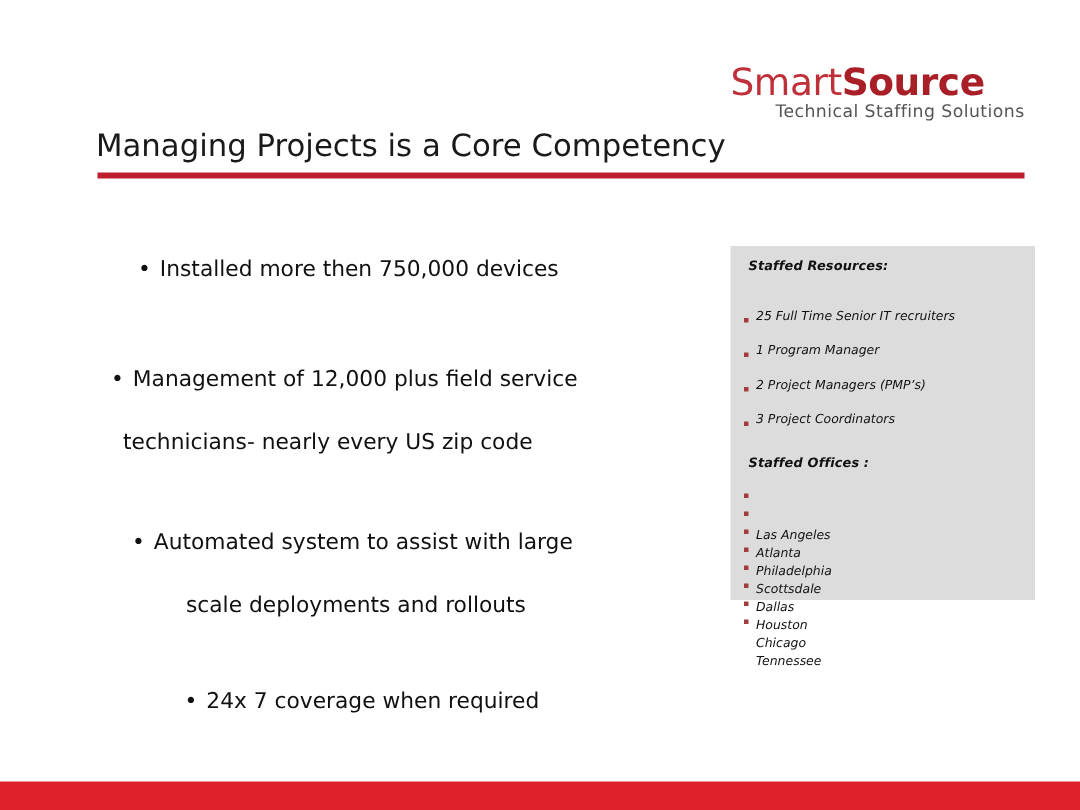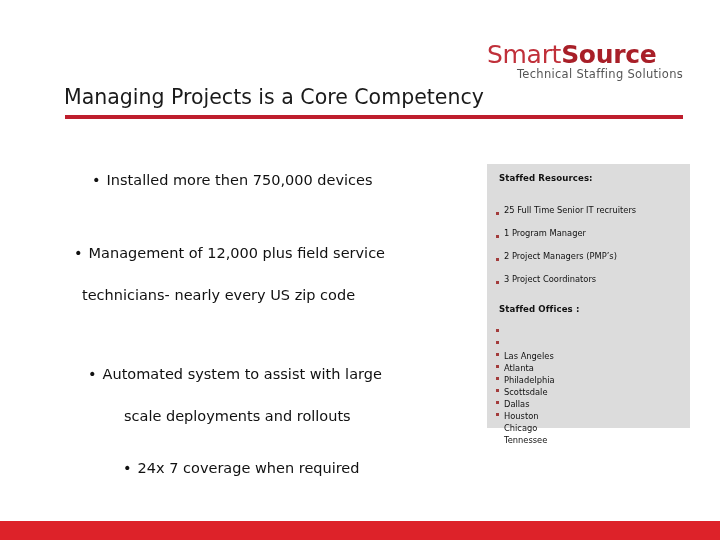--- a/index.html
+++ b/index.html
@@ -92,33 +92,34 @@
     font-size: 14.5px;
     color: #111111;
     line-height: 21px;
   }
   .blk .ln {
     white-space: nowrap;
   }
   .b1 { position: absolute; left: 32px;  top: 10px; }
   .b2 { position: absolute; left: 14px;  top: 83px; }
   .b2 .ln2 { margin-left: 8px; margin-top: 21px; }
-  .b3 { position: absolute; left: 28px;  top: 204px; }
+  .b3 { position: absolute; left: 28px;  top: 192px; }
   .b3 .ln2 { margin-left: 36px; margin-top: 21px; }
   .b4 { position: absolute; left: 63px;  top: 298px; }
   .bul { margin-right: 6px; }
 
   
   .panel {
     position: absolute;
     left: 487px;
     top: 164px;
     width: 203px;
-    height: 264px;
+    height: 236px;
     background: #DCDCDC;
+    font-style: italic;
   }
   .panel-head {
     position: absolute;
     font-size: 8.6px;
     font-weight: bold;
     color: #111111;
     letter-spacing: 0.1px;
     white-space: nowrap;
   }
   .head-res { left: 12px; top: 9px; }

